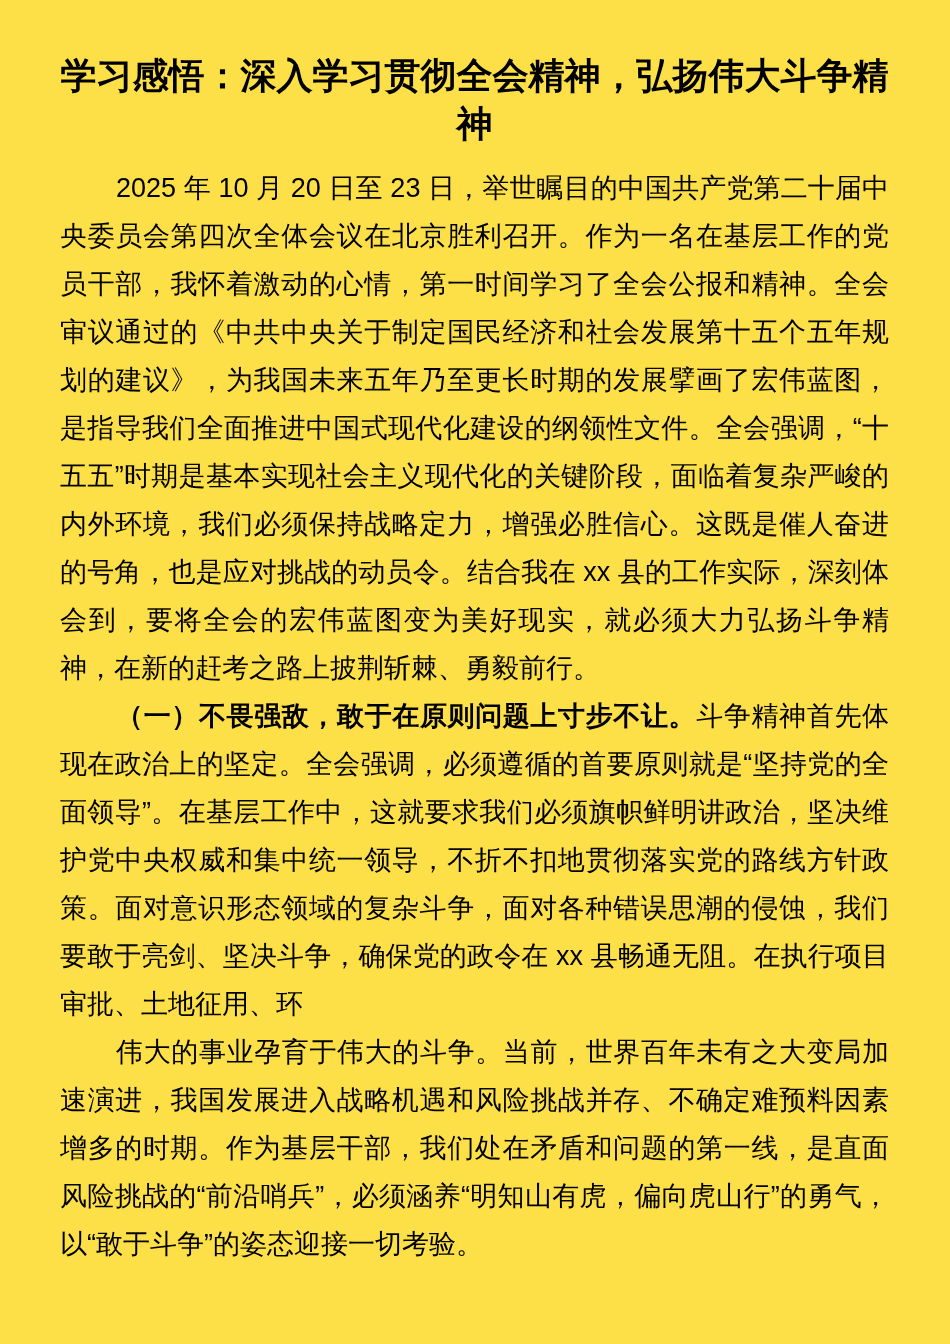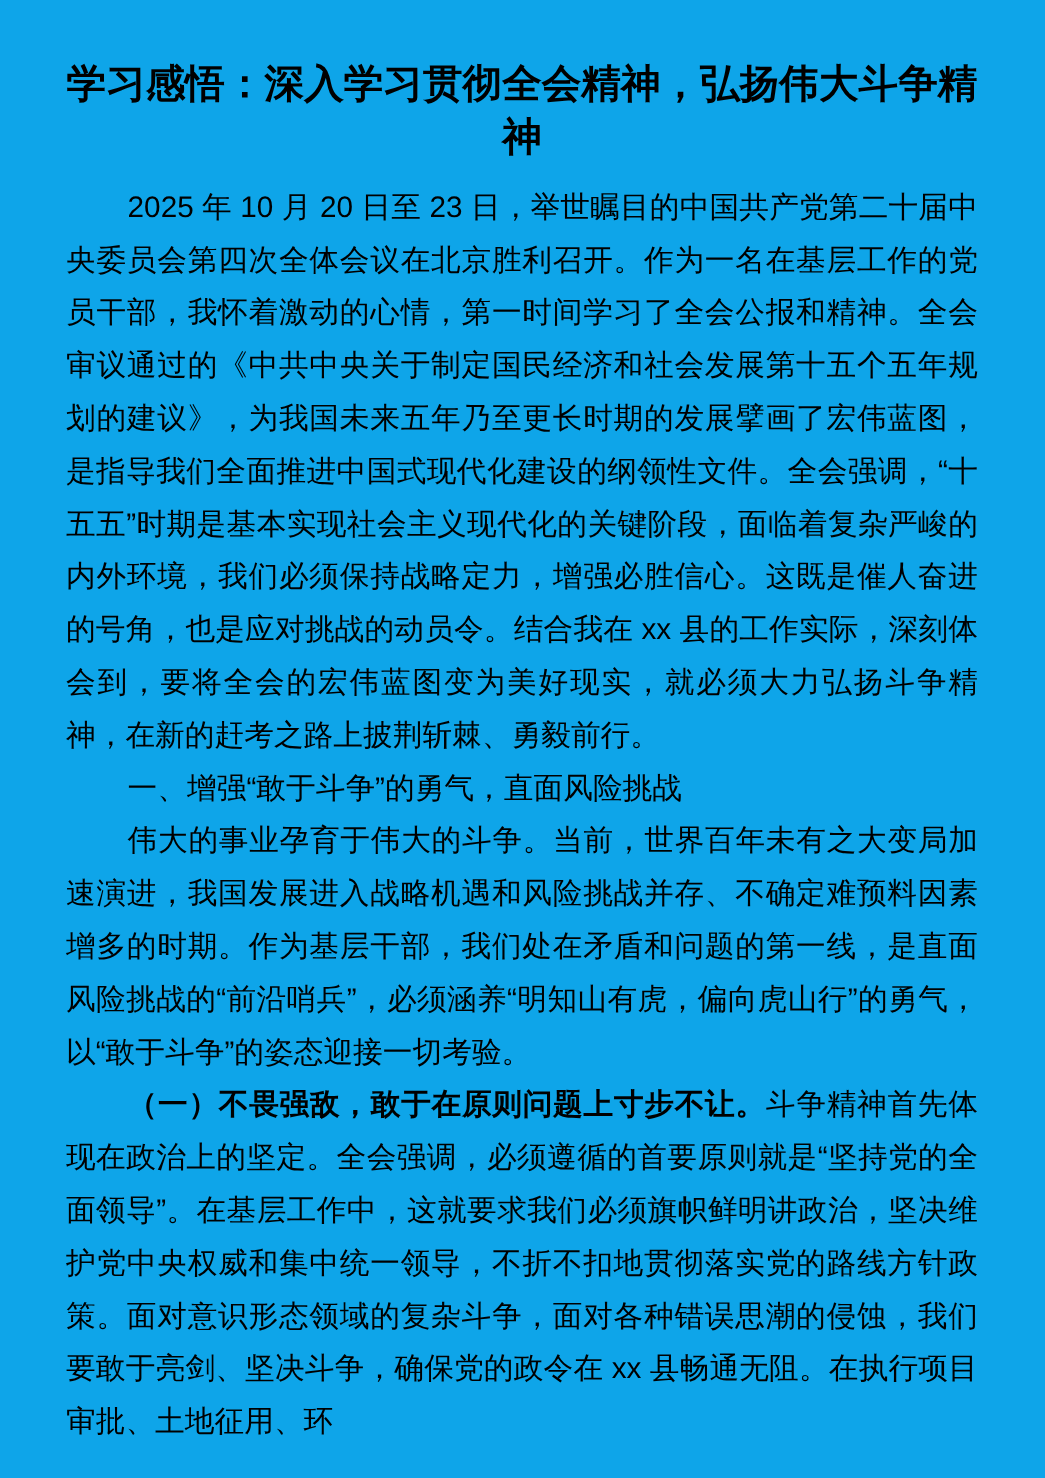--- a/index.html
+++ b/index.html
@@ -13,21 +13,21 @@
     overflow: hidden;
     font-family: "Liberation Sans", "DejaVu Sans", sans-serif;
     color: #000000;
     -webkit-font-smoothing: antialiased;
   }
 
   .page {
     position: relative;
     width: 950px;
     height: 1344px;
-    background: #0ea5e9;
+    background: #fde047;
     box-sizing: border-box;
     padding: 0;
   }
 
   .doc-body {
     position: absolute;
     left: 60px;
     top: 0;
     width: 829px;
   }
@@ -68,20 +68,19 @@
 </head>
 <body>
 
 <div class="page">
   <div class="doc-body">
 
     <h1 class="doc-title">学习感悟：深入学习贯彻全会精神，弘扬伟大斗争精神</h1>
 
     <p class="para indent first-para">2025 年 10 月 20 日至 23 日，举世瞩目的中国共产党第二十届中央委员会第四次全体会议在北京胜利召开。作为一名在基层工作的党员干部，我怀着激动的心情，第一时间学习了全会公报和精神。全会审议通过的《中共中央关于制定国民经济和社会发展第十五个五年规划的建议》，为我国未来五年乃至更长时期的发展擘画了宏伟蓝图，是指导我们全面推进中国式现代化建设的纲领性文件。全会强调，“十五五”时期是基本实现社会主义现代化的关键阶段，面临着复杂严峻的内外环境，我们必须保持战略定力，增强必胜信心。这既是催人奋进的号角，也是应对挑战的动员令。结合我在 xx 县的工作实际，深刻体会到，要将全会的宏伟蓝图变为美好现实，就必须大力弘扬斗争精神，在新的赶考之路上披荆斩棘、勇毅前行。</p>
 
-    <p class="para indent">一、增强“敢于斗争”的勇气，直面风险挑战</p>
+
+    <p class="para indent"><span class="lead-bold">（一）不畏强敌，敢于在原则问题上寸步不让。</span><span>斗争精神首先体现在政治上的坚定。全会强调，必须遵循的首要原则就是“坚持党的全面领导”。在基层工作中，这就要求我们必须旗帜鲜明讲政治，坚决维护党中央权威和集中统一领导，不折不扣地贯彻落实党的路线方针政策。面对意识形态领域的复杂斗争，面对各种错误思潮的侵蚀，我们要敢于亮剑、坚决斗争，确保党的政令在 xx 县畅通无阻。在执行项目审批、土地征用、环</span></p>
 
     <p class="para indent">伟大的事业孕育于伟大的斗争。当前，世界百年未有之大变局加速演进，我国发展进入战略机遇和风险挑战并存、不确定难预料因素增多的时期。作为基层干部，我们处在矛盾和问题的第一线，是直面风险挑战的“前沿哨兵”，必须涵养“明知山有虎，偏向虎山行”的勇气，以“敢于斗争”的姿态迎接一切考验。</p>
-
-    <p class="para indent"><span class="lead-bold">（一）不畏强敌，敢于在原则问题上寸步不让。</span><span>斗争精神首先体现在政治上的坚定。全会强调，必须遵循的首要原则就是“坚持党的全面领导”。在基层工作中，这就要求我们必须旗帜鲜明讲政治，坚决维护党中央权威和集中统一领导，不折不扣地贯彻落实党的路线方针政策。面对意识形态领域的复杂斗争，面对各种错误思潮的侵蚀，我们要敢于亮剑、坚决斗争，确保党的政令在 xx 县畅通无阻。在执行项目审批、土地征用、环</span></p>
 
   </div>
 </div>
 
 </body></html>

